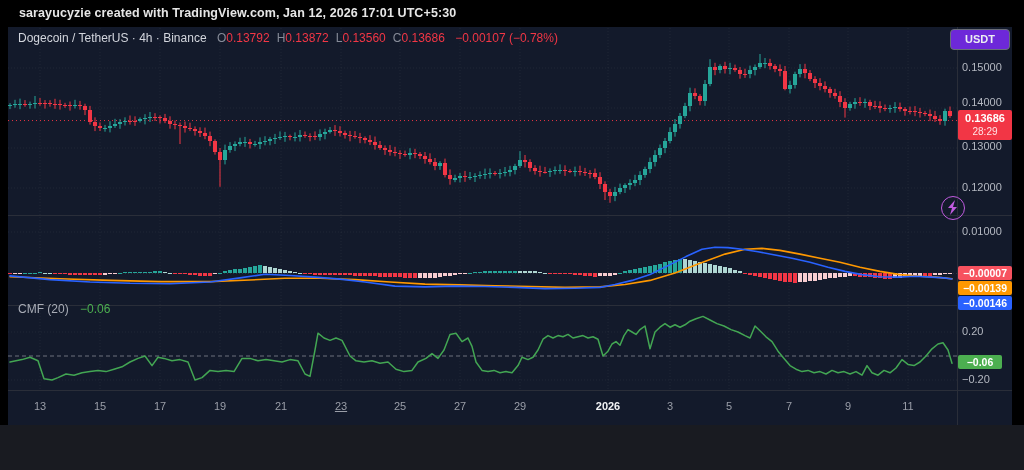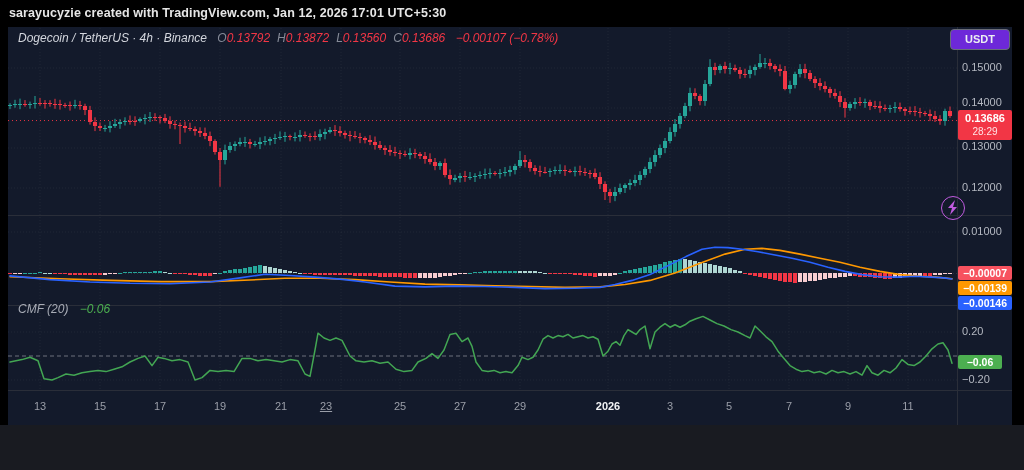--- a/index.html
+++ b/index.html
@@ -1,26 +1,26 @@
 <!DOCTYPE html>
 <html><head>
 <meta charset="utf-8">
 <style>
   html,body{margin:0;padding:0;background:#000;width:1024px;height:470px;overflow:hidden;
     font-family:"Liberation Sans",sans-serif;-webkit-font-smoothing:antialiased;}
   #stage{position:relative;width:1024px;height:470px;background:#000;}
   #topbar{position:absolute;left:0;top:0;width:1024px;height:27px;background:#000;color:#e6e6e6;
-    font-size:12.5px;font-weight:700;line-height:27px;padding-left:9px;box-sizing:border-box;letter-spacing:.1px;}
+    font-size:12.5px;font-weight:700;line-height:27px;padding-left:19px;box-sizing:border-box;letter-spacing:.1px;}
   #chart-region{position:absolute;left:8px;top:27px;width:1004px;height:398px;background:#131a2b;}
   #footer{position:absolute;left:0;top:425px;width:1024px;height:45px;background:#191b21;}
   svg{position:absolute;left:0;top:0;}
   .lbl{position:absolute;font-size:11px;color:#b4b8c1;white-space:nowrap;}
   .tick{position:absolute;font-size:11px;color:#9a9eа8;color:#9a9ea8;transform:translateX(-50%);white-space:nowrap;text-align:center;}
   .tick.major{color:#f1f2f4;font-weight:700;}
-  .legend-row{position:absolute;font-size:12px;white-space:nowrap;font-style:italic;}
+  .legend-row{position:absolute;font-size:12px;white-space:nowrap;}
   .sym-title{color:#d3d6dd;}
   .ohlc-k{color:#868b98;margin-left:7px;}
   .ohlc-v{color:#f23645;}
   .chg{color:#f23645;margin-left:7px;}
   .ind-title{color:#a8acb6;}
   .ind-val{margin-left:8px;font-size:12px;}
   .tag{position:absolute;left:958px;width:54px;border-radius:2px;color:#fff;text-align:center;
     font-size:11px;font-weight:700;box-sizing:border-box;}
   #price-tag{top:110px;height:30px;background:#f23645;padding-top:2px;line-height:13px;}
   #price-tag .cd{font-weight:400;font-size:10px;color:#ffe3e5;}
@@ -670,21 +670,21 @@
       <div class="lbl" style="left:962px;top:373px;">−0.20</div>
       <div class="tag mini-tag" style="top: 266px; background: rgb(247, 82, 95);">−0.00007</div>
       <div class="tag mini-tag" style="top: 281px; background: rgb(255, 152, 0);">−0.00139</div>
       <div class="tag mini-tag" style="top: 296px; background: rgb(41, 98, 255);">−0.00146</div>
       <div class="tag mini-tag" style="top: 355px; background: rgb(76, 175, 80);" id="cmf-tag">−0.06</div>
       <div class="tick" style="left:40px;top:400px;">13</div>
       <div class="tick" style="left:100px;top:400px;">15</div>
       <div class="tick" style="left:160px;top:400px;">17</div>
       <div class="tick" style="left:220px;top:400px;">19</div>
       <div class="tick" style="left:281px;top:400px;">21</div>
-      <div class="tick" style="left:326px;top:400px;text-decoration:underline;">23</div>
+      <div class="tick" style="left:341px;top:400px;text-decoration:underline;">23</div>
       <div class="tick" style="left:400px;top:400px;">25</div>
       <div class="tick" style="left:460px;top:400px;">27</div>
       <div class="tick" style="left:520px;top:400px;">29</div>
       <div class="tick major" style="left:608px;top:400px;">2026</div>
       <div class="tick" style="left:670px;top:400px;">3</div>
       <div class="tick" style="left:729px;top:400px;">5</div>
       <div class="tick" style="left:789px;top:400px;">7</div>
       <div class="tick" style="left:848px;top:400px;">9</div>
       <div class="tick" style="left:908px;top:400px;">11</div>
     </div>

